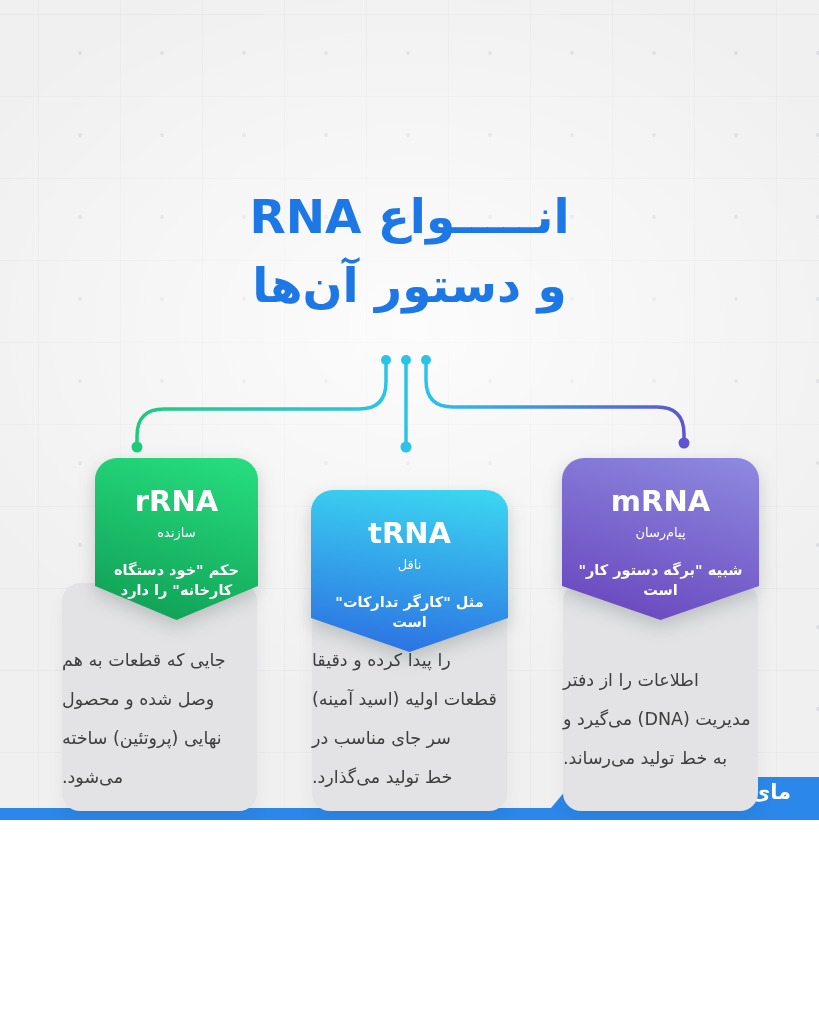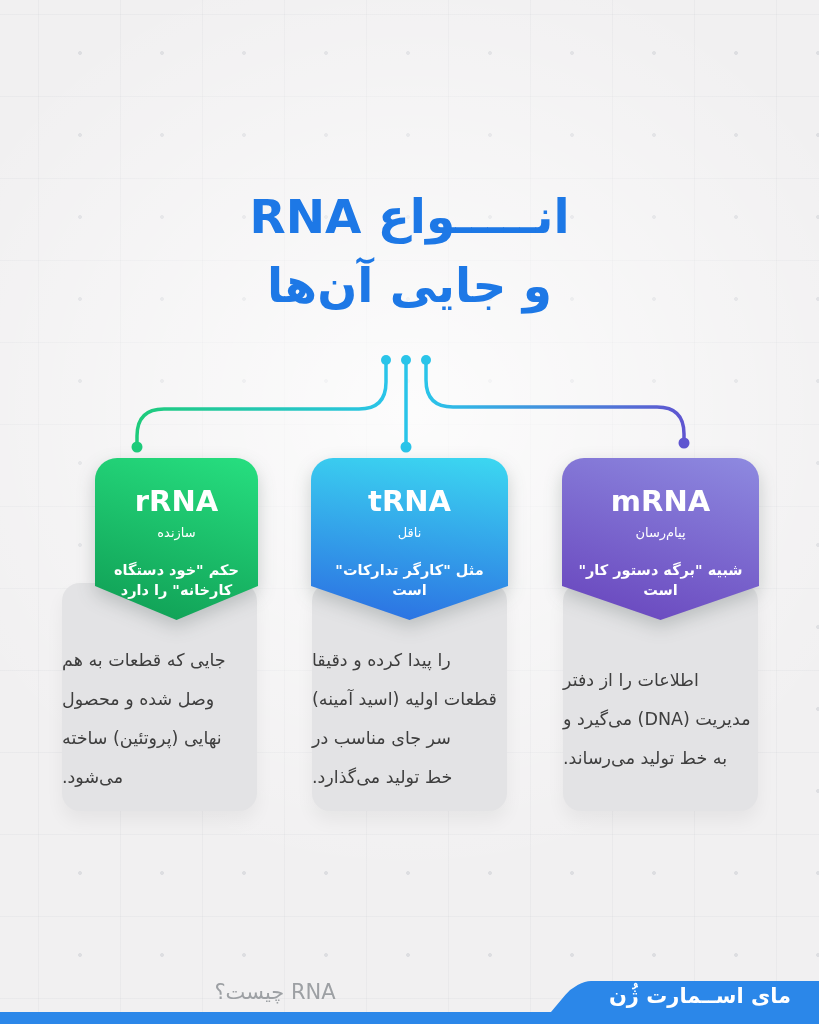--- a/index.html
+++ b/index.html
@@ -1,18 +1,18 @@
 <!DOCTYPE html>
 <html lang="fa"><head>
 <meta charset="utf-8">
 <style>
   html,body{margin:0;padding:0;}
   body{font-family:"DejaVu Sans","Liberation Sans",sans-serif;}
   .canvas{
-    position:relative;width:819px;height:1024px;overflow:hidden;
+    position:relative;width:819px;height:820px;overflow:hidden;
     background-color:#f1f0f1;
     background-image:
       radial-gradient(ellipse 62% 46% at 50% 40%, rgba(255,255,255,0.8), rgba(255,255,255,0) 100%),
       radial-gradient(rgba(140,148,160,0.20) 1.6px, transparent 2.2px),
       linear-gradient(rgba(140,148,160,0.07) 1px, transparent 1px),
       linear-gradient(90deg, rgba(140,148,160,0.07) 1px, transparent 1px);
     background-size:100% 100%, 82px 82px, 82px 82px, 82px 82px;
     background-position:0 0, 39px 12px, 0 14px, 38px 0;
   }
   
@@ -30,21 +30,21 @@
   .col-1{left:311px;}
   .col-2{left:562px;}
   .card-shadow{position:relative;z-index:2;filter:drop-shadow(0 7px 9px rgba(40,60,55,0.22));}
   .card{
     height:162px;border-radius:22px;
     clip-path:polygon(0 0,100% 0,100% 79%,50% 100%,0 79%);
     text-align:center;direction:rtl;color:#ffffff;
     padding-top:27px;box-sizing:border-box;
   }
   .grad-green{background:linear-gradient(197deg,#27df80 0%,#0f9c53 100%);margin-left:34px;}
-  .grad-cyan{background:linear-gradient(187deg,#3cd8f1 0%,#2b6de2 100%);}
+  .grad-cyan{background:linear-gradient(187deg,#3cd8f1 0%,#2b6de2 100%);margin-top:32px;}
   .grad-purple{background:linear-gradient(197deg,#8e8ae0 0%,#6743bc 100%);}
   .card-title{font-size:29px;font-weight:bold;line-height:33px;}
   .card-subtitle{font-size:13px;font-weight:normal;line-height:29px;}
   .card-tagline{font-size:14.5px;font-weight:bold;margin-top:13px;line-height:20px;padding:0 6px;}
   .desc{
     position:absolute;top:125px;left:1px;right:1px;height:228px;
     background:#e3e3e5;border-radius:18px;z-index:1;
     box-shadow:0 10px 18px rgba(0,0,0,0.05);
     display:flex;flex-direction:column;justify-content:center;
     padding-top:44px;box-sizing:border-box;
@@ -69,21 +69,21 @@
   }
   .strip{position:absolute;bottom:0;left:0;width:819px;height:12px;background:#2b87e9;}
 </style>
 </head>
 <body>
 
 <div class="canvas">
 
   <div class="title">
     <div>انـــــواع RNA</div>
-    <div>و جایی آن‌ها</div>
+    <div>و دستور آن‌ها</div>
   </div>
 
   <svg class="connectors" viewBox="0 0 819 112">
     <defs>
       <linearGradient id="gradLeft" gradientUnits="userSpaceOnUse" x1="386" y1="0" x2="137" y2="0">
         <stop offset="0" stop-color="#2ac4e9"></stop>
         <stop offset="1" stop-color="#1ecb7b"></stop>
       </linearGradient>
       <linearGradient id="gradRight" gradientUnits="userSpaceOnUse" x1="426" y1="0" x2="684" y2="0">
         <stop offset="0" stop-color="#2ac4e9"></stop>

